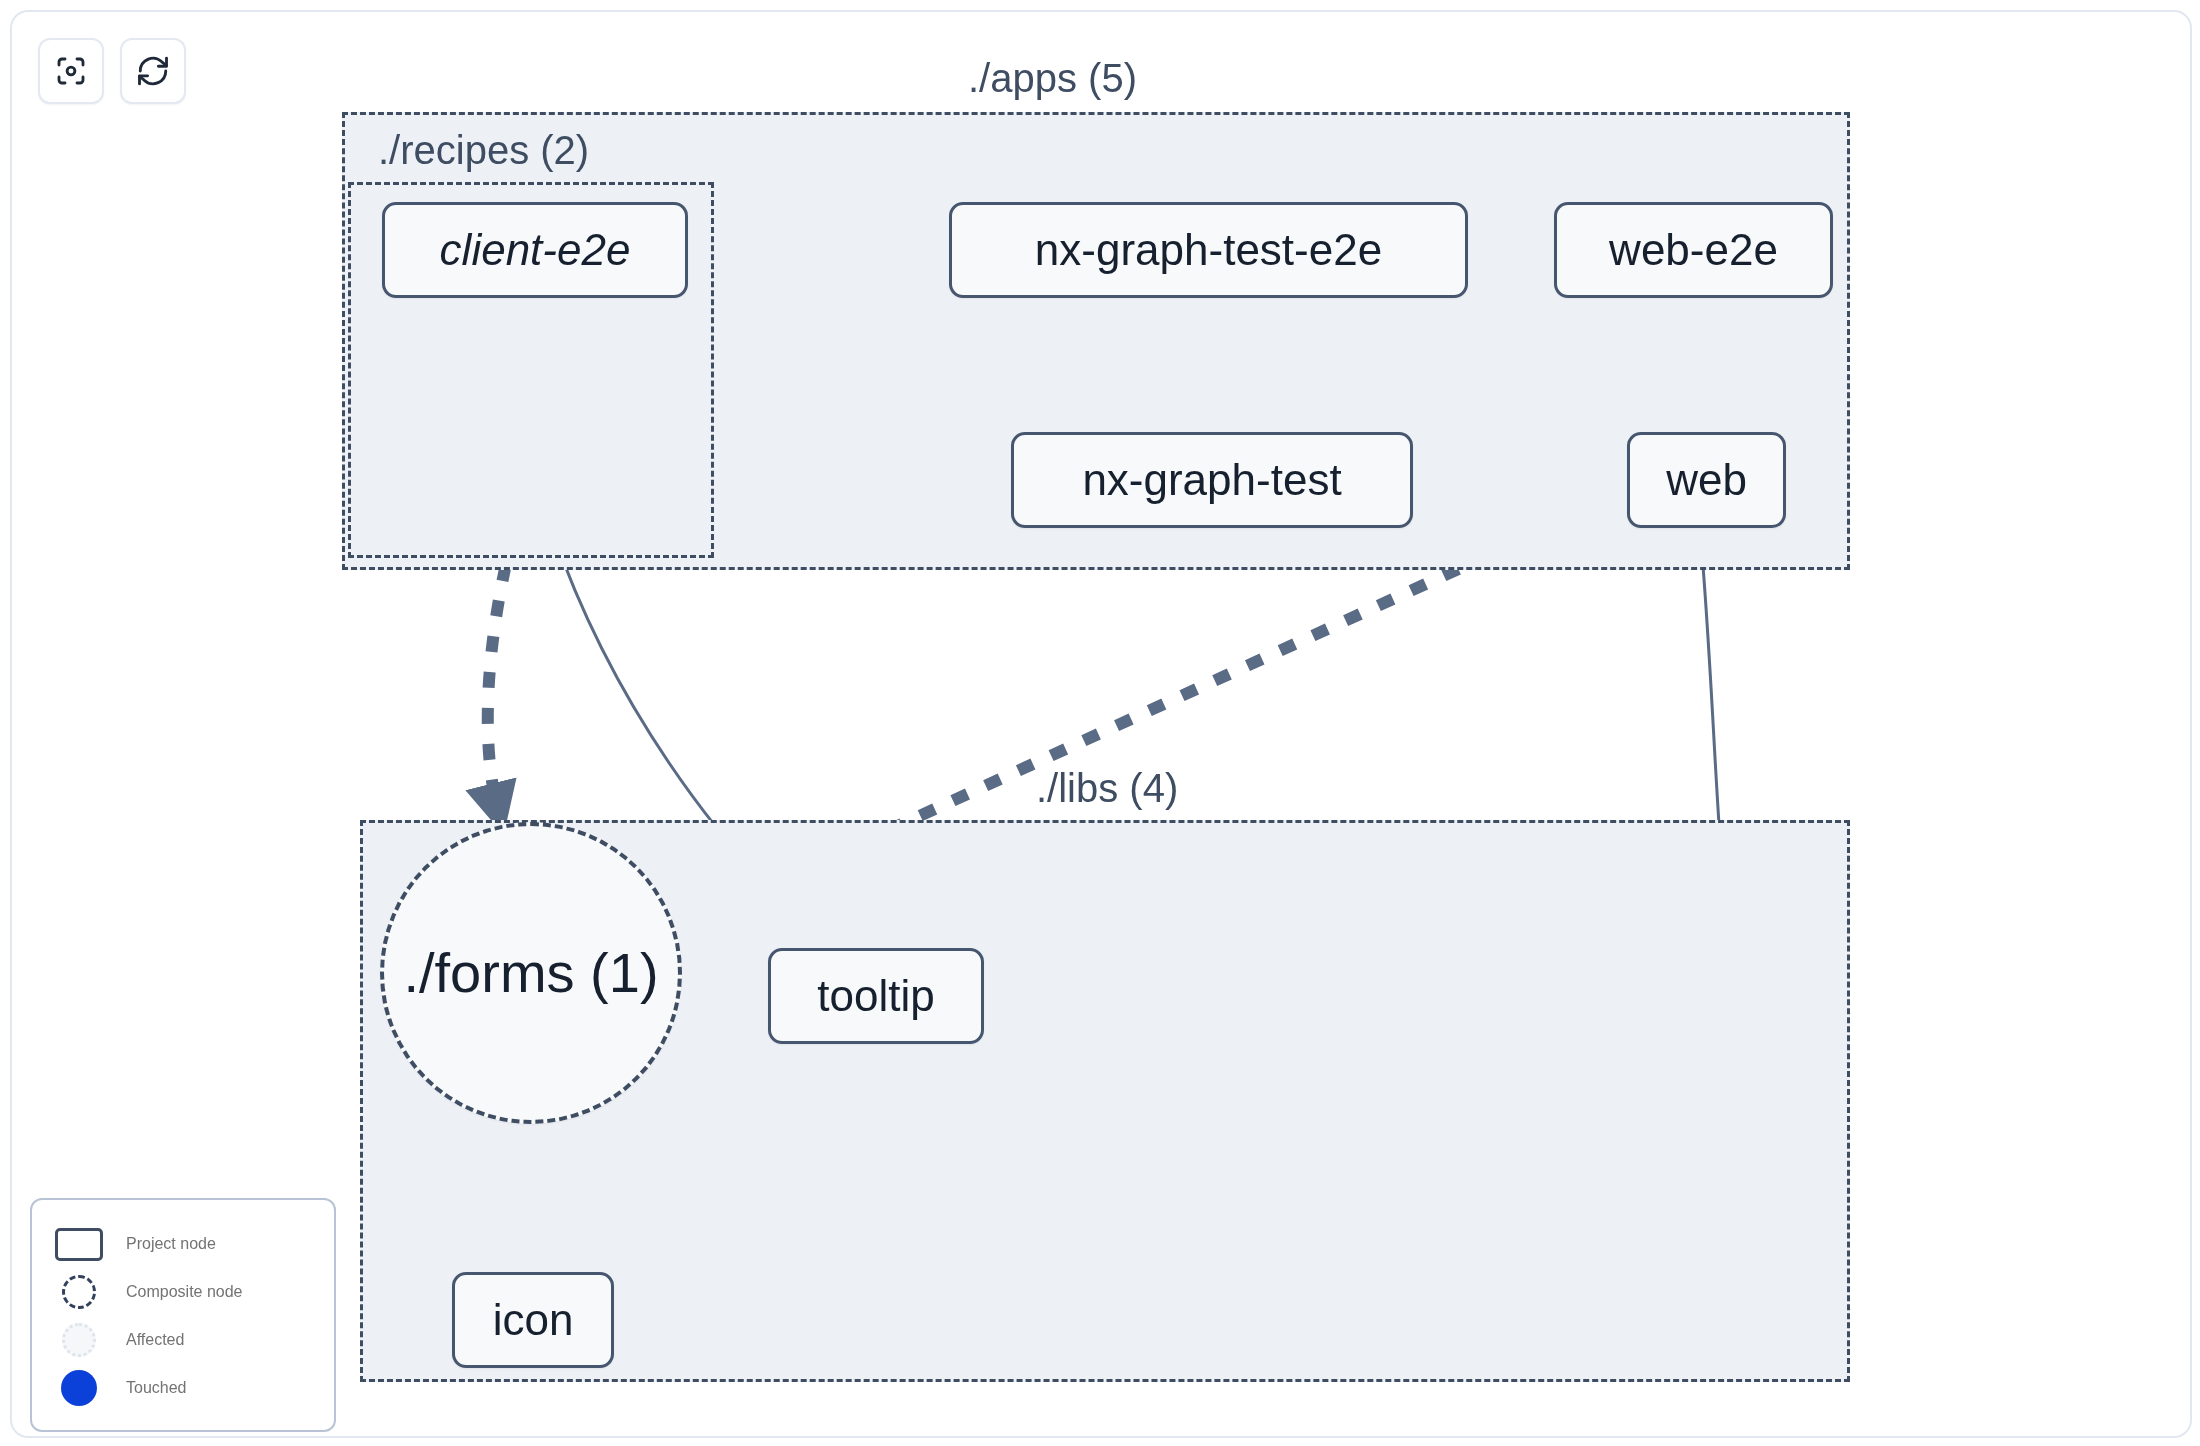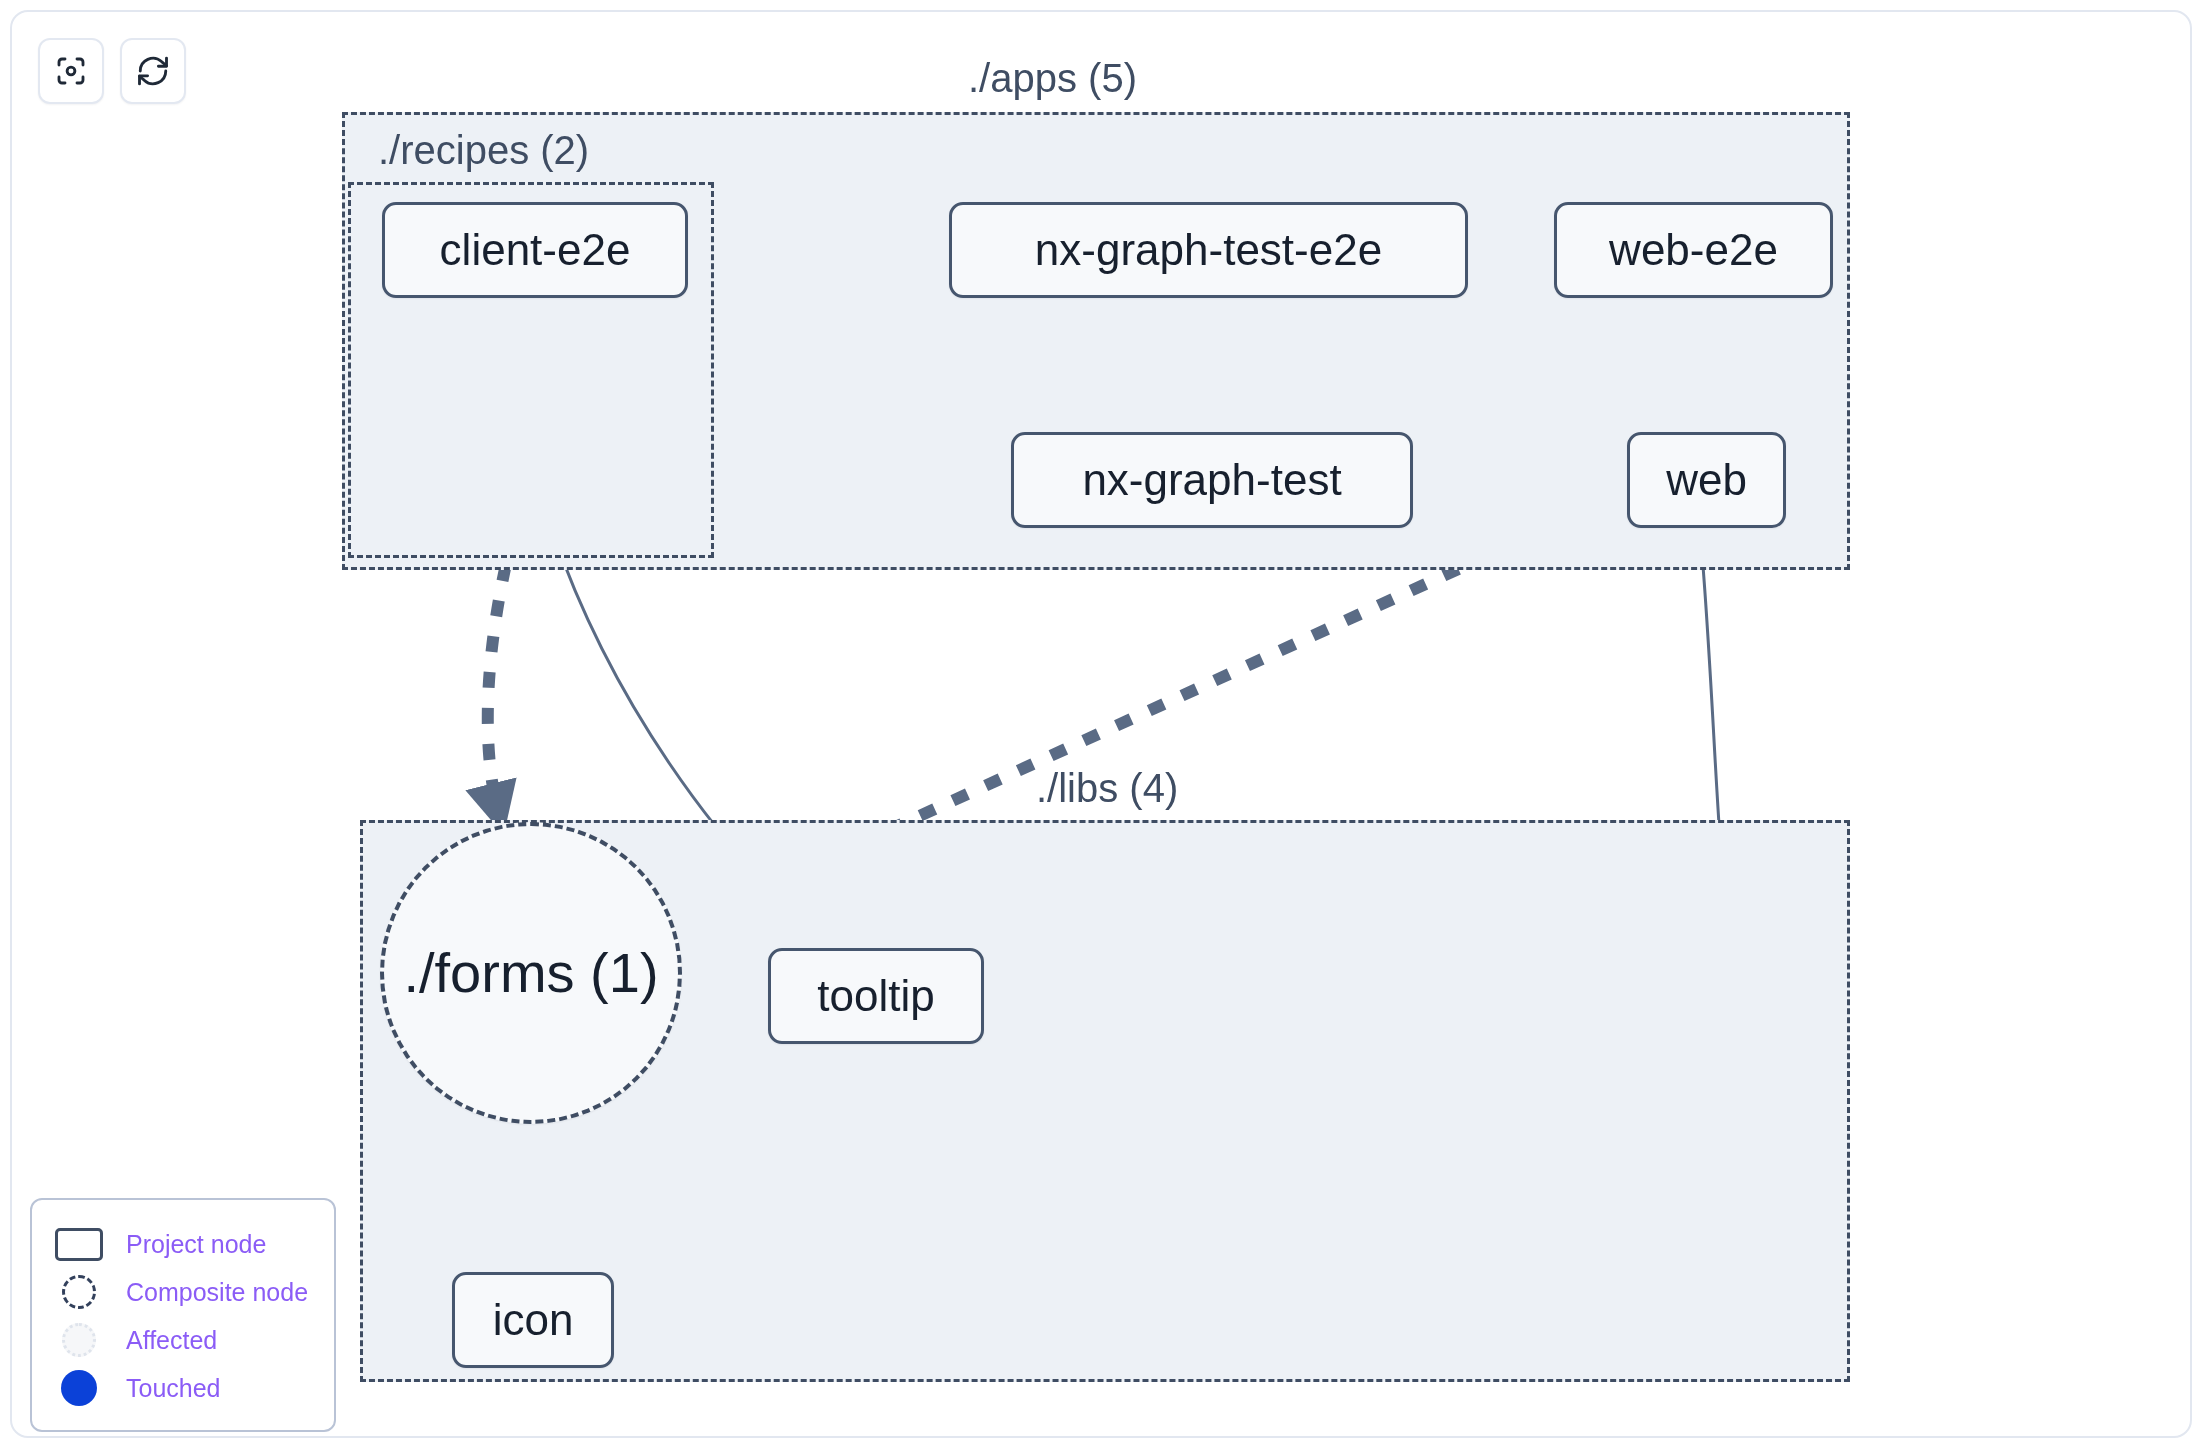--- a/index.html
+++ b/index.html
@@ -145,22 +145,22 @@
     border: 3px dotted #dfe4ec;
     border-radius: 50%;
     background: #f6f7f9;
   }
   .sw-touched-circle {
     width: 36px; height: 36px;
     border-radius: 50%;
     background: #0b41d8;
   }
   .legend-label {
-    font-size: 25px;
-    color: #8b5cf6;
+    font-size: 16px;
+    color: #737373;
     line-height: 1;
     white-space: nowrap;
   }
 </style>
 </head>
 <body>
 
 <div id="app">
 
   <div class="panel-frame"></div>
@@ -228,21 +228,21 @@
       <text x="496" y="365" fill="#5a6b85" font-family="Liberation Sans, sans-serif" font-size="26" text-anchor="middle" transform="rotate(-95 496 365)">implicit</text>
     </g>
     <g>
       <text x="1174" y="365" fill="#5a6b85" font-family="Liberation Sans, sans-serif" font-size="26" text-anchor="middle" transform="rotate(-95 1174 365)">implicit</text>
     </g>
     <g>
       <text x="1684" y="365" fill="#5a6b85" font-family="Liberation Sans, sans-serif" font-size="26" text-anchor="middle" transform="rotate(-95 1684 365)">implicit</text>
     </g>
   </svg>
 
-  <div class="node" style="left:382px; top:202px; width:306px; height:96px;">client-e2e</div>
+  <div class="node" style="left:382px; top:202px; width:306px; height:96px;font-style:italic;">client-e2e</div>
   <div class="node" style="left:949px; top:202px; width:519px; height:96px;">nx-graph-test-e2e</div>
   <div class="node" style="left:1554px; top:202px; width:279px; height:96px;">web-e2e</div>
 
   <div class="node" style="left:1011px; top:432px; width:402px; height:96px;">nx-graph-test</div>
   <div class="node" style="left:1627px; top:432px; width:159px; height:96px;">web</div>
 
   <div class="node composite" style="left:380px; top:822px; width:302px; height:302px;">./forms (1)</div>
   <div class="node" style="left:768px; top:948px; width:216px; height:96px;">tooltip</div>
   <div class="node" style="left:452px; top:1272px; width:162px; height:96px;">icon</div>
 

